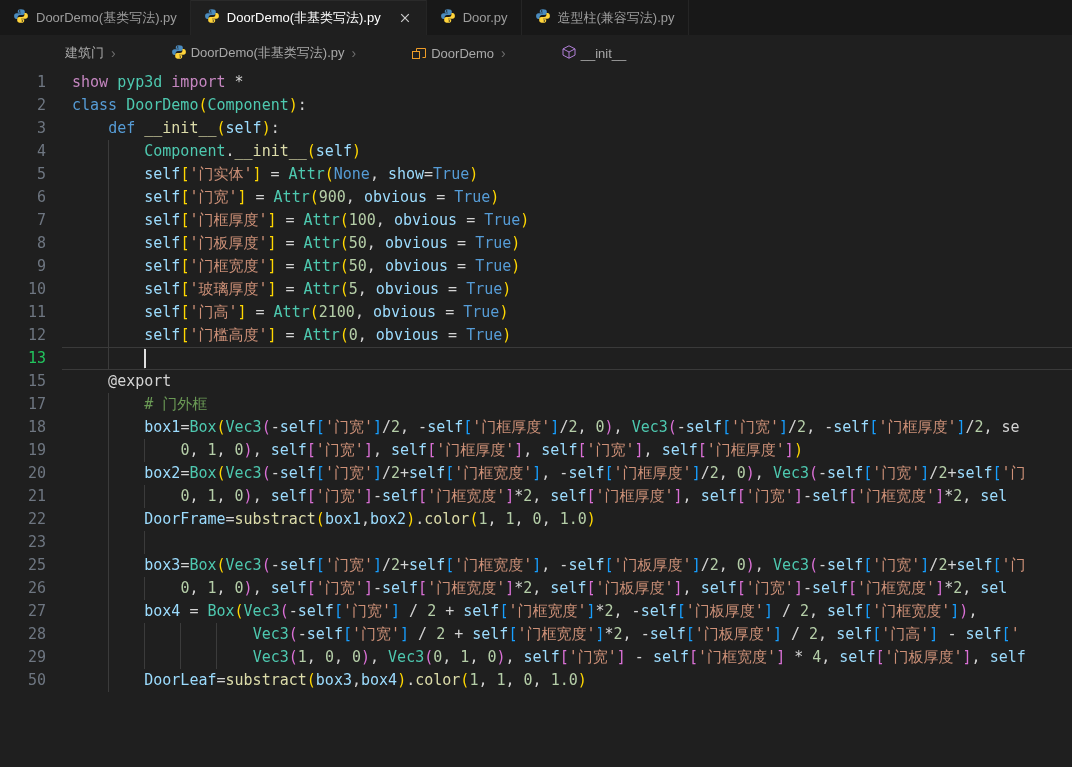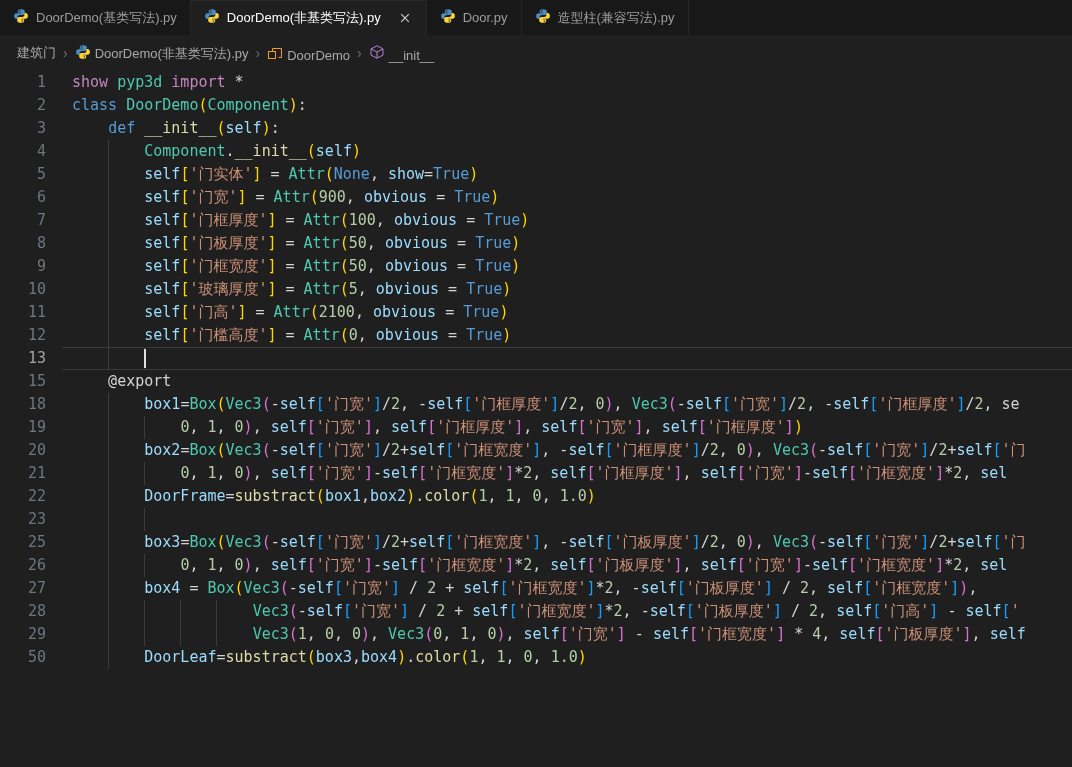--- a/index.html
+++ b/index.html
@@ -16,33 +16,33 @@
     border-right:1px solid #252525; cursor:pointer; white-space:nowrap;
   }
   .tab.active { background:var(--editorBg,#1f1f1f); color:#ffffff; box-shadow:inset 0 1px 0 #2a2a2a; }
   .tab .close { margin-left:9px; width:16px; height:16px; display:flex; align-items:center; justify-content:center; border-radius:3px; }
   .icon16 { width:16px; height:16px; flex:none; display:inline-flex; }
   
   .breadcrumb {
     height:36px; display:flex; align-items:center; padding-left:17px;
     font-size:13px; color:#a9a9a9; background:var(--editorBg,#1f1f1f); gap:5px; white-space:nowrap;
   }
-  .breadcrumb .crumb { display:flex; align-items:flex-end; gap:4px; cursor:pointer; }
+  .breadcrumb .crumb { display:flex; align-items:center; gap:4px; cursor:pointer;margin-left:48px; }
   .breadcrumb .sep { color:#6e6e6e; font-size:14px; padding:0 2px; }
   
   .editor {
     font-family:"DejaVu Sans Mono", monospace;
     font-size:15px; line-height:23px; position:relative;
   }
   .line { display:flex; height:23px; position:relative; }
   .ln {
     width:46px; flex:none; text-align:right; color:#6e7681;
     user-select:none; z-index:2;
   }
-  .line.current .ln { color:#a3a3a3; }
+  .line.current .ln { color:#22c55e; }
   .linehl {
     position:absolute; left:62px; right:0; top:0; bottom:0;
     box-shadow:inset 0 1px 0 #3a3a3a, inset 0 -1px 0 #3a3a3a; z-index:0;
   }
   .code { margin-left:26px; position:relative; flex:1; white-space:pre; color:var(--txt,#d4d4d4); z-index:1; }
   .guide { position:absolute; top:0; bottom:0; width:1px; background:#3b3b3b; }
   .cursor { position:absolute; top:2px; height:19px; width:2px; background:#dfdfdf; }
   
   .t-txt { color:var(--txt); }  .t-kw  { color:var(--kw);  }
   .t-kw2 { color:var(--kw2); }  .t-cls { color:var(--cls); }
@@ -170,20 +170,24 @@
       <div class="line current">
         <div class="linehl"></div>
         <span class="ln">13</span>
         <span class="code"><i class="guide" style="left: calc(4ch);"></i><i class="guide" style="left: calc(8ch);"></i><span class="cursor" style="left: calc(8ch);"></span></span>
       </div>
       <div class="line">
         <span class="ln">15</span>
         <span class="code"><span class="t-txt">    @export</span></span>
       </div>
       <div class="line">
+        <span class="ln">17</span>
+        <span class="code"><i class="guide" style="left: calc(4ch);"></i><span class="t-txt">        </span><span class="t-com"># 门外框</span></span>
+      </div>
+      <div class="line">
         <span class="ln">18</span>
         <span class="code"><i class="guide" style="left: calc(4ch);"></i><span class="t-txt">        </span><span class="t-var">box1</span><span class="t-txt">=</span><span class="t-cls">Box</span><span class="t-b1">(</span><span class="t-cls">Vec3</span><span class="t-b2">(</span><span class="t-txt">-</span><span class="t-var">self</span><span class="t-b3">[</span><span class="t-str">'门宽'</span><span class="t-b3">]</span><span class="t-txt">/</span><span class="t-num">2</span><span class="t-txt">, -</span><span class="t-var">self</span><span class="t-b3">[</span><span class="t-str">'门框厚度'</span><span class="t-b3">]</span><span class="t-txt">/</span><span class="t-num">2</span><span class="t-txt">, </span><span class="t-num">0</span><span class="t-b2">)</span><span class="t-txt">, </span><span class="t-cls">Vec3</span><span class="t-b2">(</span><span class="t-txt">-</span><span class="t-var">self</span><span class="t-b3">[</span><span class="t-str">'门宽'</span><span class="t-b3">]</span><span class="t-txt">/</span><span class="t-num">2</span><span class="t-txt">, -</span><span class="t-var">self</span><span class="t-b3">[</span><span class="t-str">'门框厚度'</span><span class="t-b3">]</span><span class="t-txt">/</span><span class="t-num">2</span><span class="t-txt">, se</span></span>
       </div>
       <div class="line">
         <span class="ln">19</span>
         <span class="code"><i class="guide" style="left: calc(4ch);"></i><i class="guide" style="left: calc(8ch);"></i><span class="t-txt">            </span><span class="t-num">0</span><span class="t-txt">, </span><span class="t-num">1</span><span class="t-txt">, </span><span class="t-num">0</span><span class="t-b2">)</span><span class="t-txt">, </span><span class="t-var">self</span><span class="t-b2">[</span><span class="t-str">'门宽'</span><span class="t-b2">]</span><span class="t-txt">, </span><span class="t-var">self</span><span class="t-b2">[</span><span class="t-str">'门框厚度'</span><span class="t-b2">]</span><span class="t-txt">, </span><span class="t-var">self</span><span class="t-b2">[</span><span class="t-str">'门宽'</span><span class="t-b2">]</span><span class="t-txt">, </span><span class="t-var">self</span><span class="t-b2">[</span><span class="t-str">'门框厚度'</span><span class="t-b2">]</span><span class="t-b1">)</span></span>
       </div>
       <div class="line">
         <span class="ln">20</span>
         <span class="code"><i class="guide" style="left: calc(4ch);"></i><span class="t-txt">        </span><span class="t-var">box2</span><span class="t-txt">=</span><span class="t-cls">Box</span><span class="t-b1">(</span><span class="t-cls">Vec3</span><span class="t-b2">(</span><span class="t-txt">-</span><span class="t-var">self</span><span class="t-b3">[</span><span class="t-str">'门宽'</span><span class="t-b3">]</span><span class="t-txt">/</span><span class="t-num">2</span><span class="t-txt">+</span><span class="t-var">self</span><span class="t-b3">[</span><span class="t-str">'门框宽度'</span><span class="t-b3">]</span><span class="t-txt">, -</span><span class="t-var">self</span><span class="t-b3">[</span><span class="t-str">'门框厚度'</span><span class="t-b3">]</span><span class="t-txt">/</span><span class="t-num">2</span><span class="t-txt">, </span><span class="t-num">0</span><span class="t-b2">)</span><span class="t-txt">, </span><span class="t-cls">Vec3</span><span class="t-b2">(</span><span class="t-txt">-</span><span class="t-var">self</span><span class="t-b3">[</span><span class="t-str">'门宽'</span><span class="t-b3">]</span><span class="t-txt">/</span><span class="t-num">2</span><span class="t-txt">+</span><span class="t-var">self</span><span class="t-b3">[</span><span class="t-str">'门</span></span>

